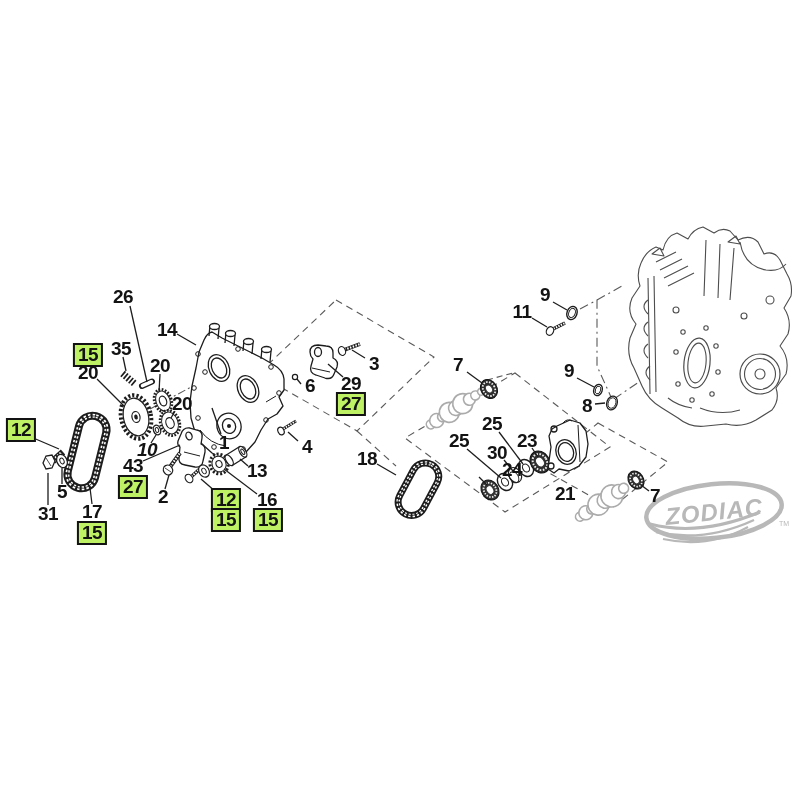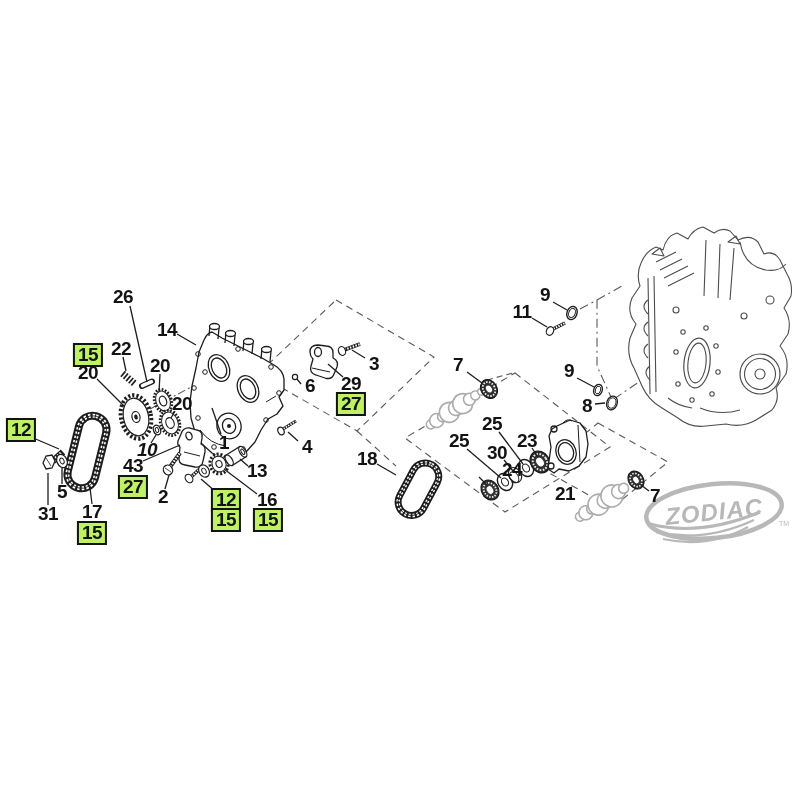--- a/index.html
+++ b/index.html
@@ -334,21 +334,21 @@
         <line x1="467" y1="449" x2="501" y2="478"></line>
         <line x1="504" y1="460" x2="513" y2="471"></line>
         <line x1="479" y1="477" x2="487" y2="485"></line>
         <line x1="649" y1="491" x2="641" y2="485"></line>
       </g>
 </svg>
 
 <div class="callout-layer">
       <span class="callout" style="left: 123px; top: 297px;">26</span>
       <span class="callout" style="left: 167px; top: 330px;">14</span>
-      <span class="callout" style="left: 121px; top: 349px;">22</span>
+      <span class="callout" style="left: 121px; top: 349px;">35</span>
       <span class="callout boxed" style="left: 88px; top: 355px;">15</span>
       <span class="callout" style="left: 88px; top: 373px;">20</span>
       <span class="callout" style="left: 160px; top: 366px;">20</span>
       <span class="callout" style="left: 182px; top: 404px;">20</span>
       <span class="callout boxed" style="left: 21px; top: 430px;">12</span>
       <span class="callout" style="left: 147px; top: 450px; font-style: italic;">10</span>
       <span class="callout" style="left: 133px; top: 466px;">43</span>
       <span class="callout boxed" style="left: 133px; top: 487px;">27</span>
       <span class="callout" style="left: 163px; top: 497px;">2</span>
       <span class="callout" style="left: 224px; top: 443px;">1</span>

